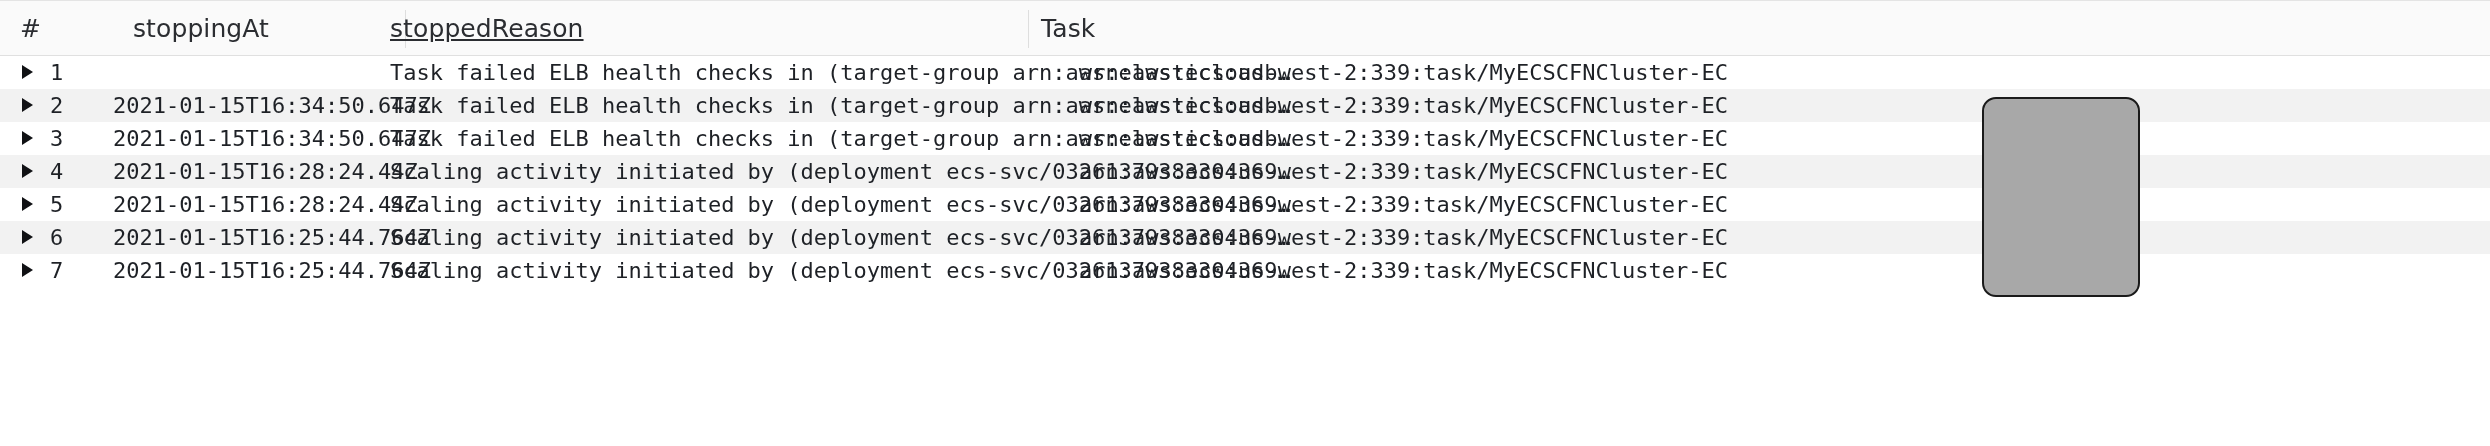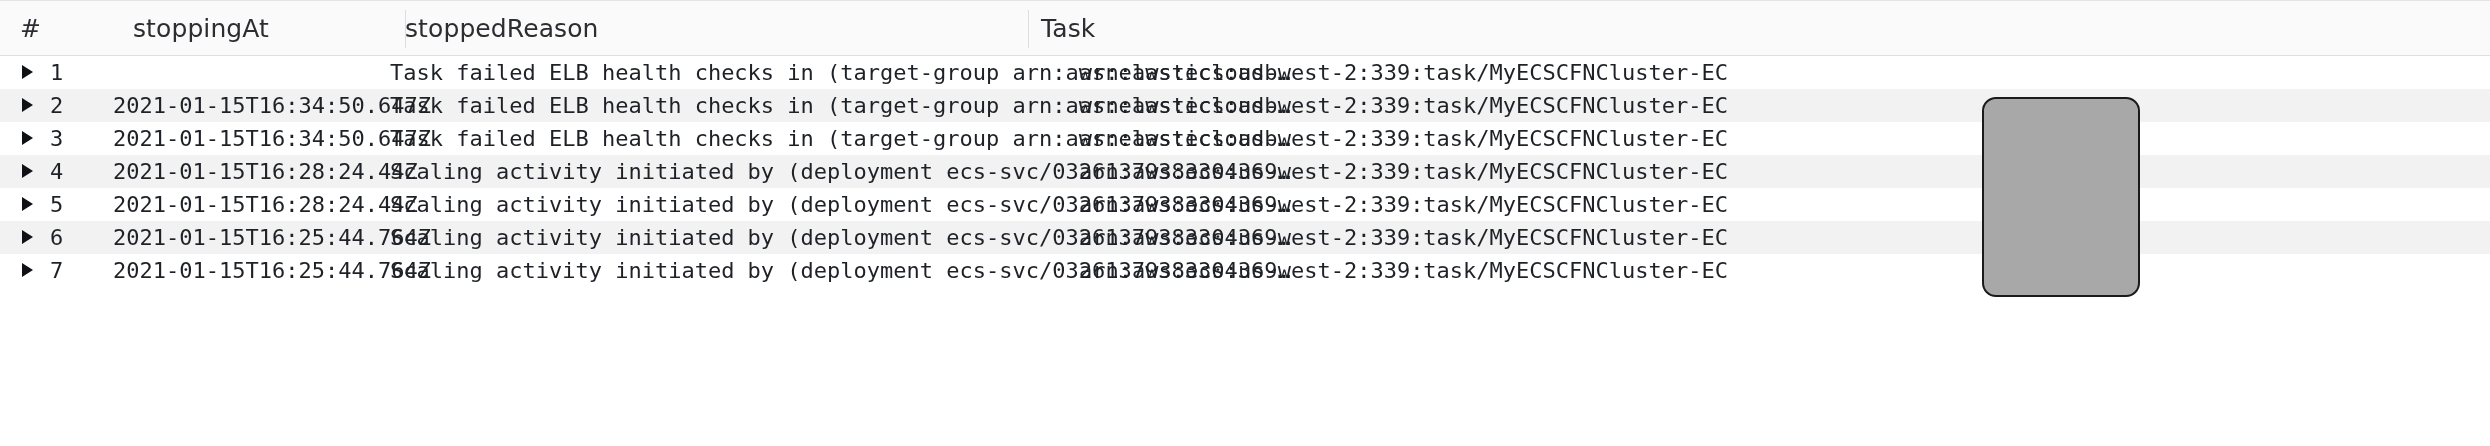--- a/index.html
+++ b/index.html
@@ -46,21 +46,21 @@
   .th-sep {
     position: absolute;
     top: 9px;
     width: 1px;
     height: 38px;
     background: #dedede;
   }
 
   .th-hash       { left: 20px; }
   .th-stoppingat { left: 113px; margin-left: 20px; }
-  .th-reason     { left: 405px; }
+  .th-reason     { left: 390px; text-decoration: underline; }
   .th-task       { left: 1041px; }
 
   .sep-1 { left: 405px; }
   .sep-2 { left: 1028px; }
 
   
   .tbody {
     position: relative;
     width: 100%;
   }

